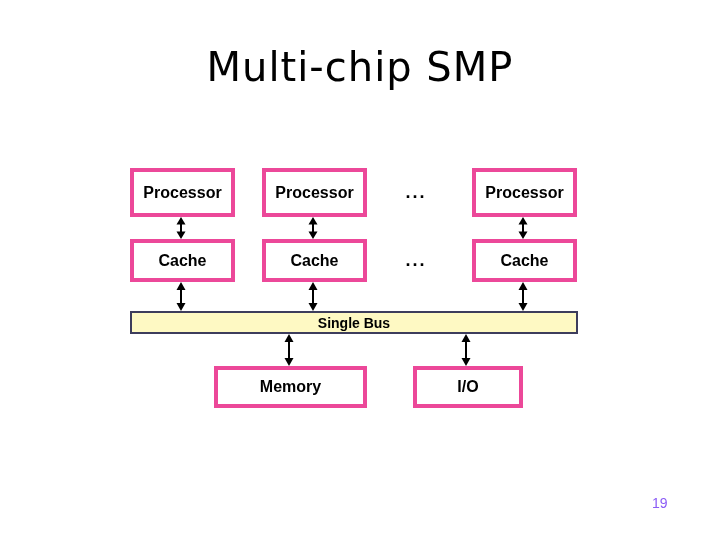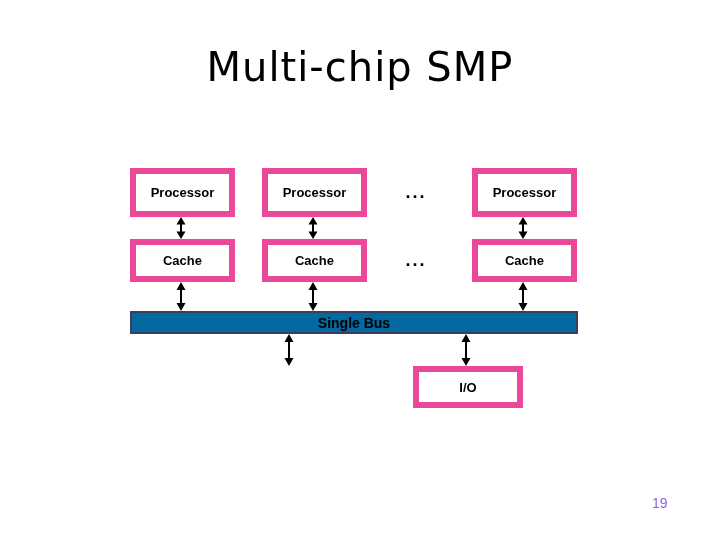--- a/index.html
+++ b/index.html
@@ -24,26 +24,26 @@
     font-family: "DejaVu Sans", sans-serif;
     font-size: 40px;
     letter-spacing: 1px;
     color: #000000;
     white-space: nowrap;
   }
   .box {
     position: absolute;
     box-sizing: border-box;
     background: #ffffff;
-    border: 6px solid #ec4899;
+    border: 4px solid #ec4899;
     display: flex;
     align-items: center;
     justify-content: center;
     font-weight: bold;
-    font-size: 13px;
+    font-size: 16px;
     color: #000000;
   }
   .proc1  { left:130px; top:168px; width:105px; height:49px; }
   .proc2  { left:262px; top:168px; width:105px; height:49px; }
   .proc3  { left:472px; top:168px; width:105px; height:49px; }
   .cache1 { left:130px; top:239px; width:105px; height:43px; }
   .cache2 { left:262px; top:239px; width:105px; height:43px; }
   .cache3 { left:472px; top:239px; width:105px; height:43px; }
   .memory { left:214px; top:366px; width:153px; height:42px; }
   .io     { left:413px; top:366px; width:110px; height:42px;justify-content:center; }
@@ -61,21 +61,21 @@
   }
   .dots-proc  { top:168px; height:49px; }
   .dots-cache { top:239px; height:43px; }
   .bus {
     position: absolute;
     left: 130px;
     top: 311px;
     width: 448px;
     height: 23px;
     box-sizing: border-box;
-    background: #0369a1;
+    background: #fef9c3;
     border: 2px solid #3d3d5c;
     display: flex;
     align-items: center;
     justify-content: center;
     font-weight: bold;
     font-size: 14px;
     color: #000000;
   }
   .arr { position: absolute; }
   .arr line    { stroke: #000000; stroke-width: 2; }
@@ -157,19 +157,22 @@
     <line x1="7" y1="5" x2="7" y2="27"></line>
     <polygon points="7,0 2.5,8 11.5,8"></polygon>
     <polygon points="7,32 2.5,24 11.5,24"></polygon>
   </svg>
   <svg class="arr" style="left:459px; top:334px;" width="14" height="32" viewBox="0 0 14 32">
     <line x1="7" y1="5" x2="7" y2="27"></line>
     <polygon points="7,0 2.5,8 11.5,8"></polygon>
     <polygon points="7,32 2.5,24 11.5,24"></polygon>
   </svg>
 
+  <div class="box memory">
+    <span>Memory</span>
+  </div>
   <div class="box io">
     <span>I/O</span>
   </div>
 
   <div class="pagenum">19</div>
 
 </div>
 
 </body></html>

